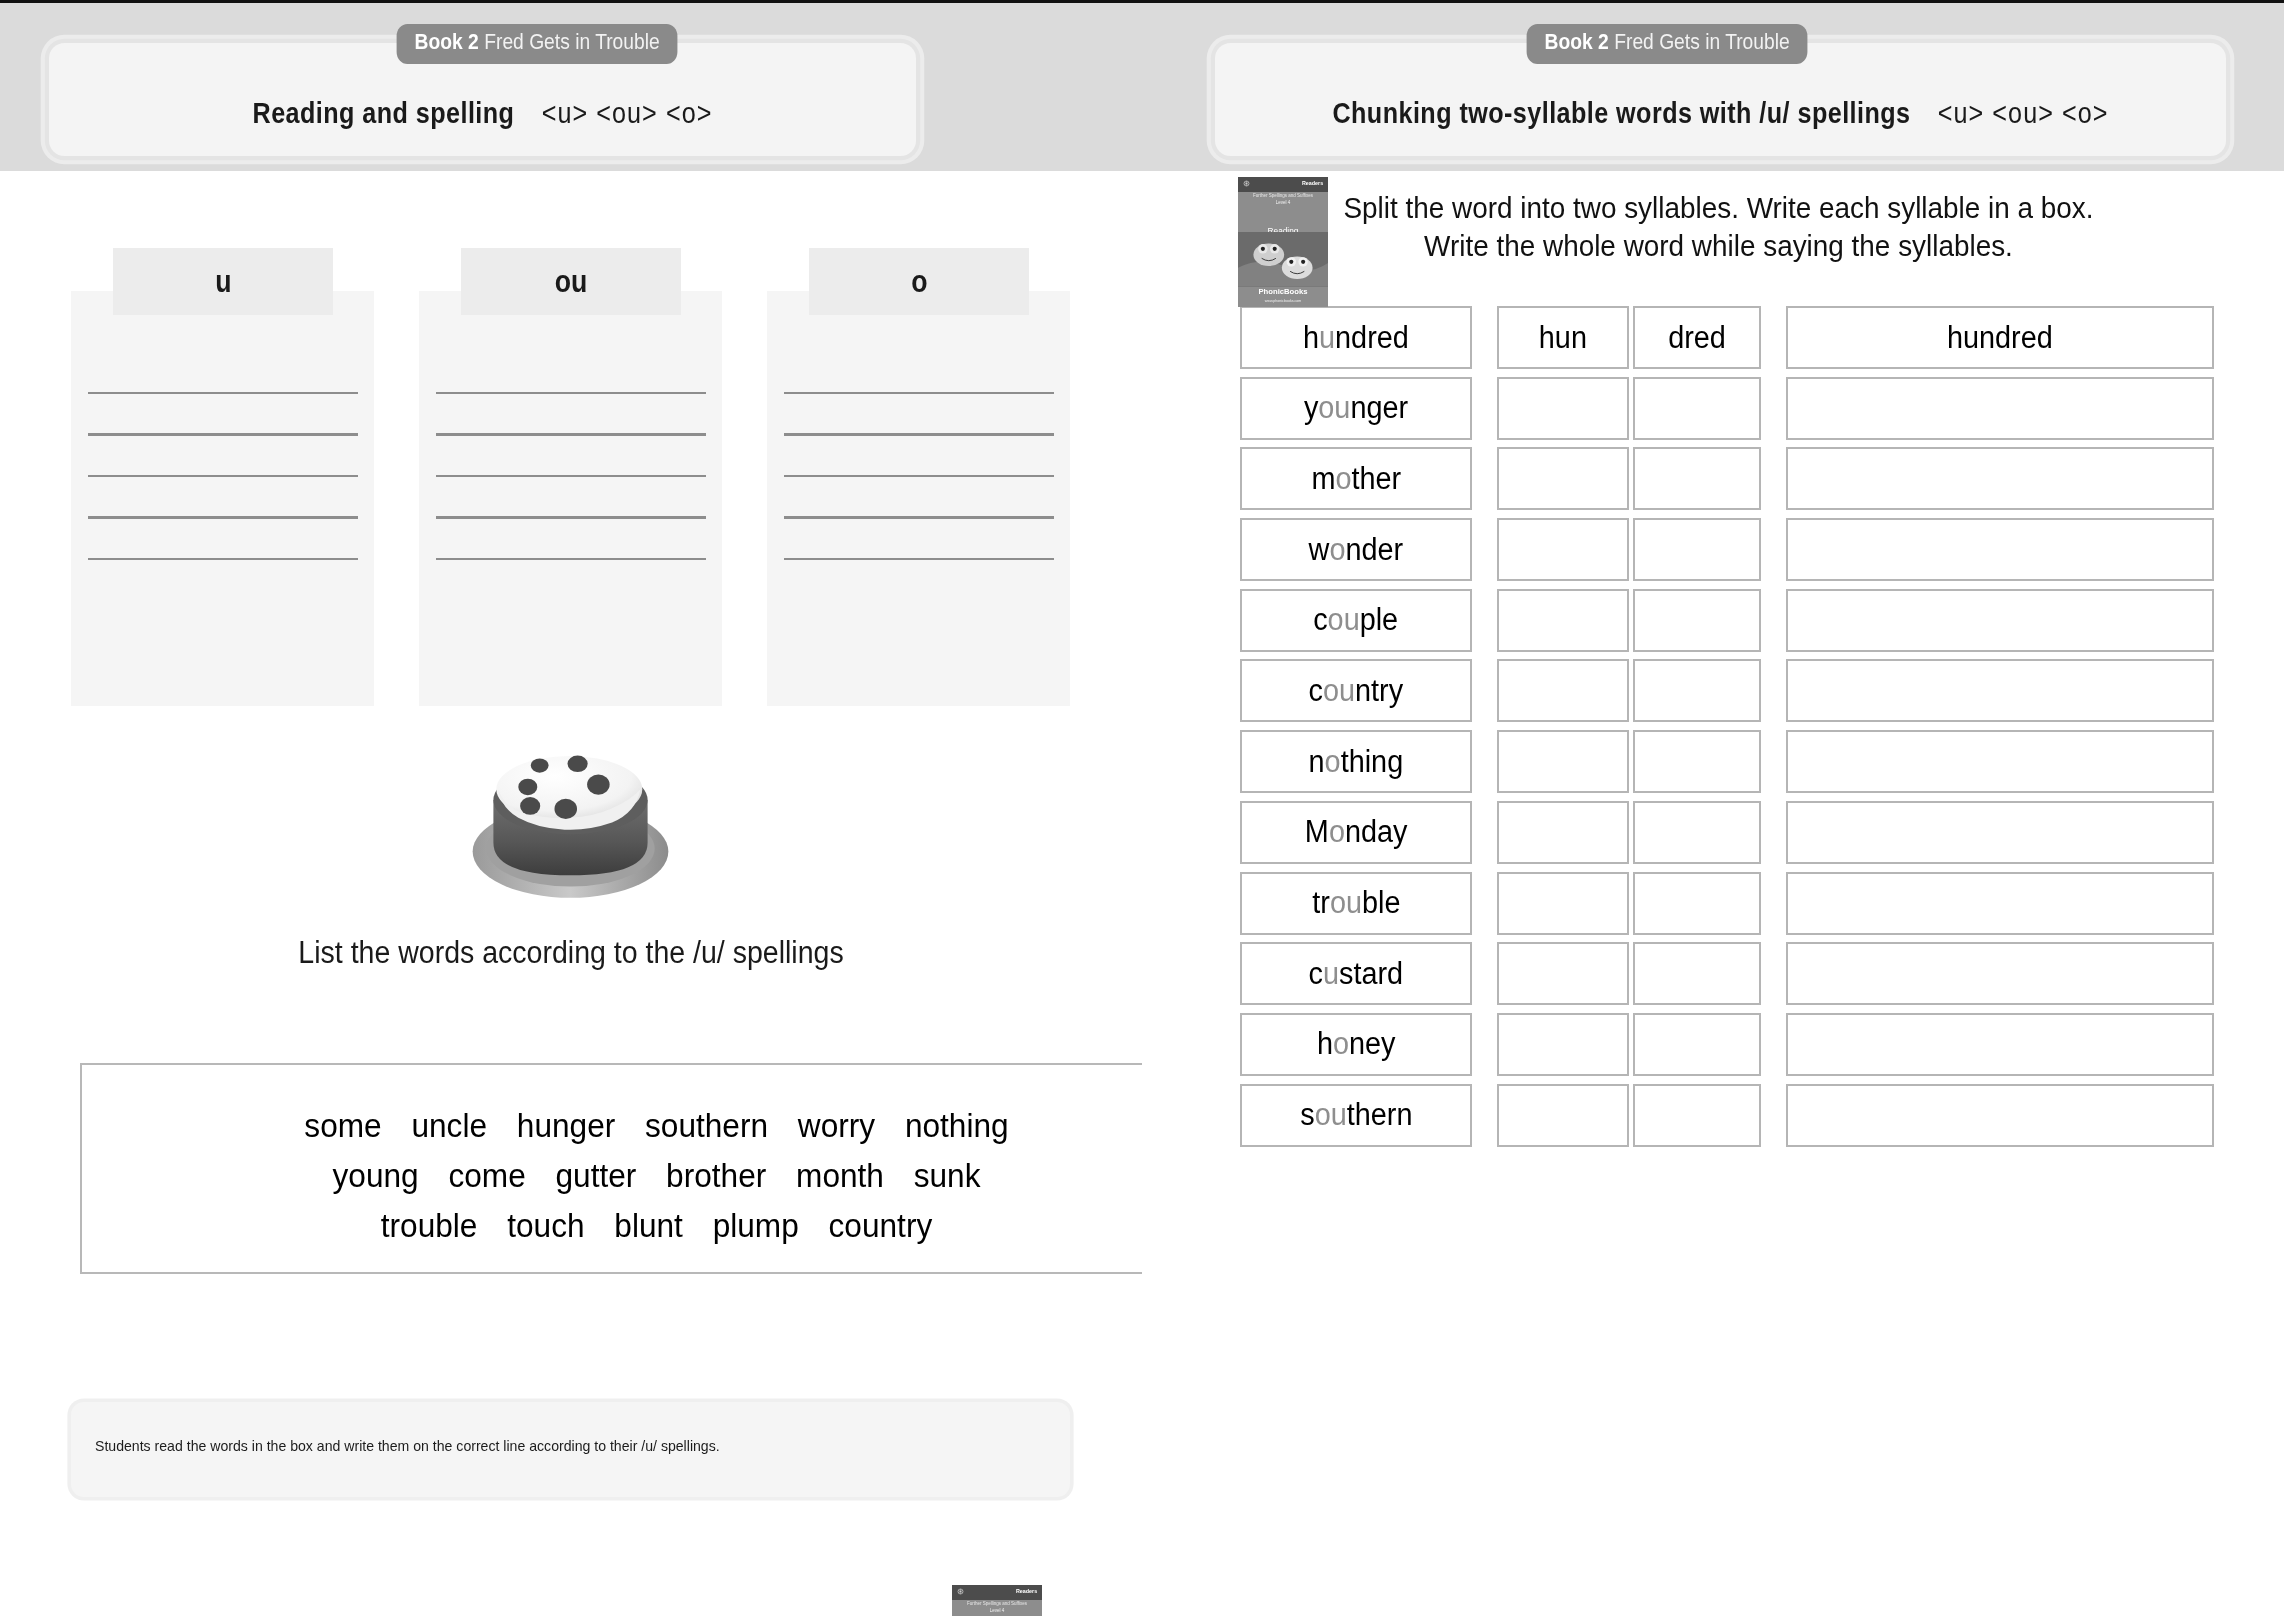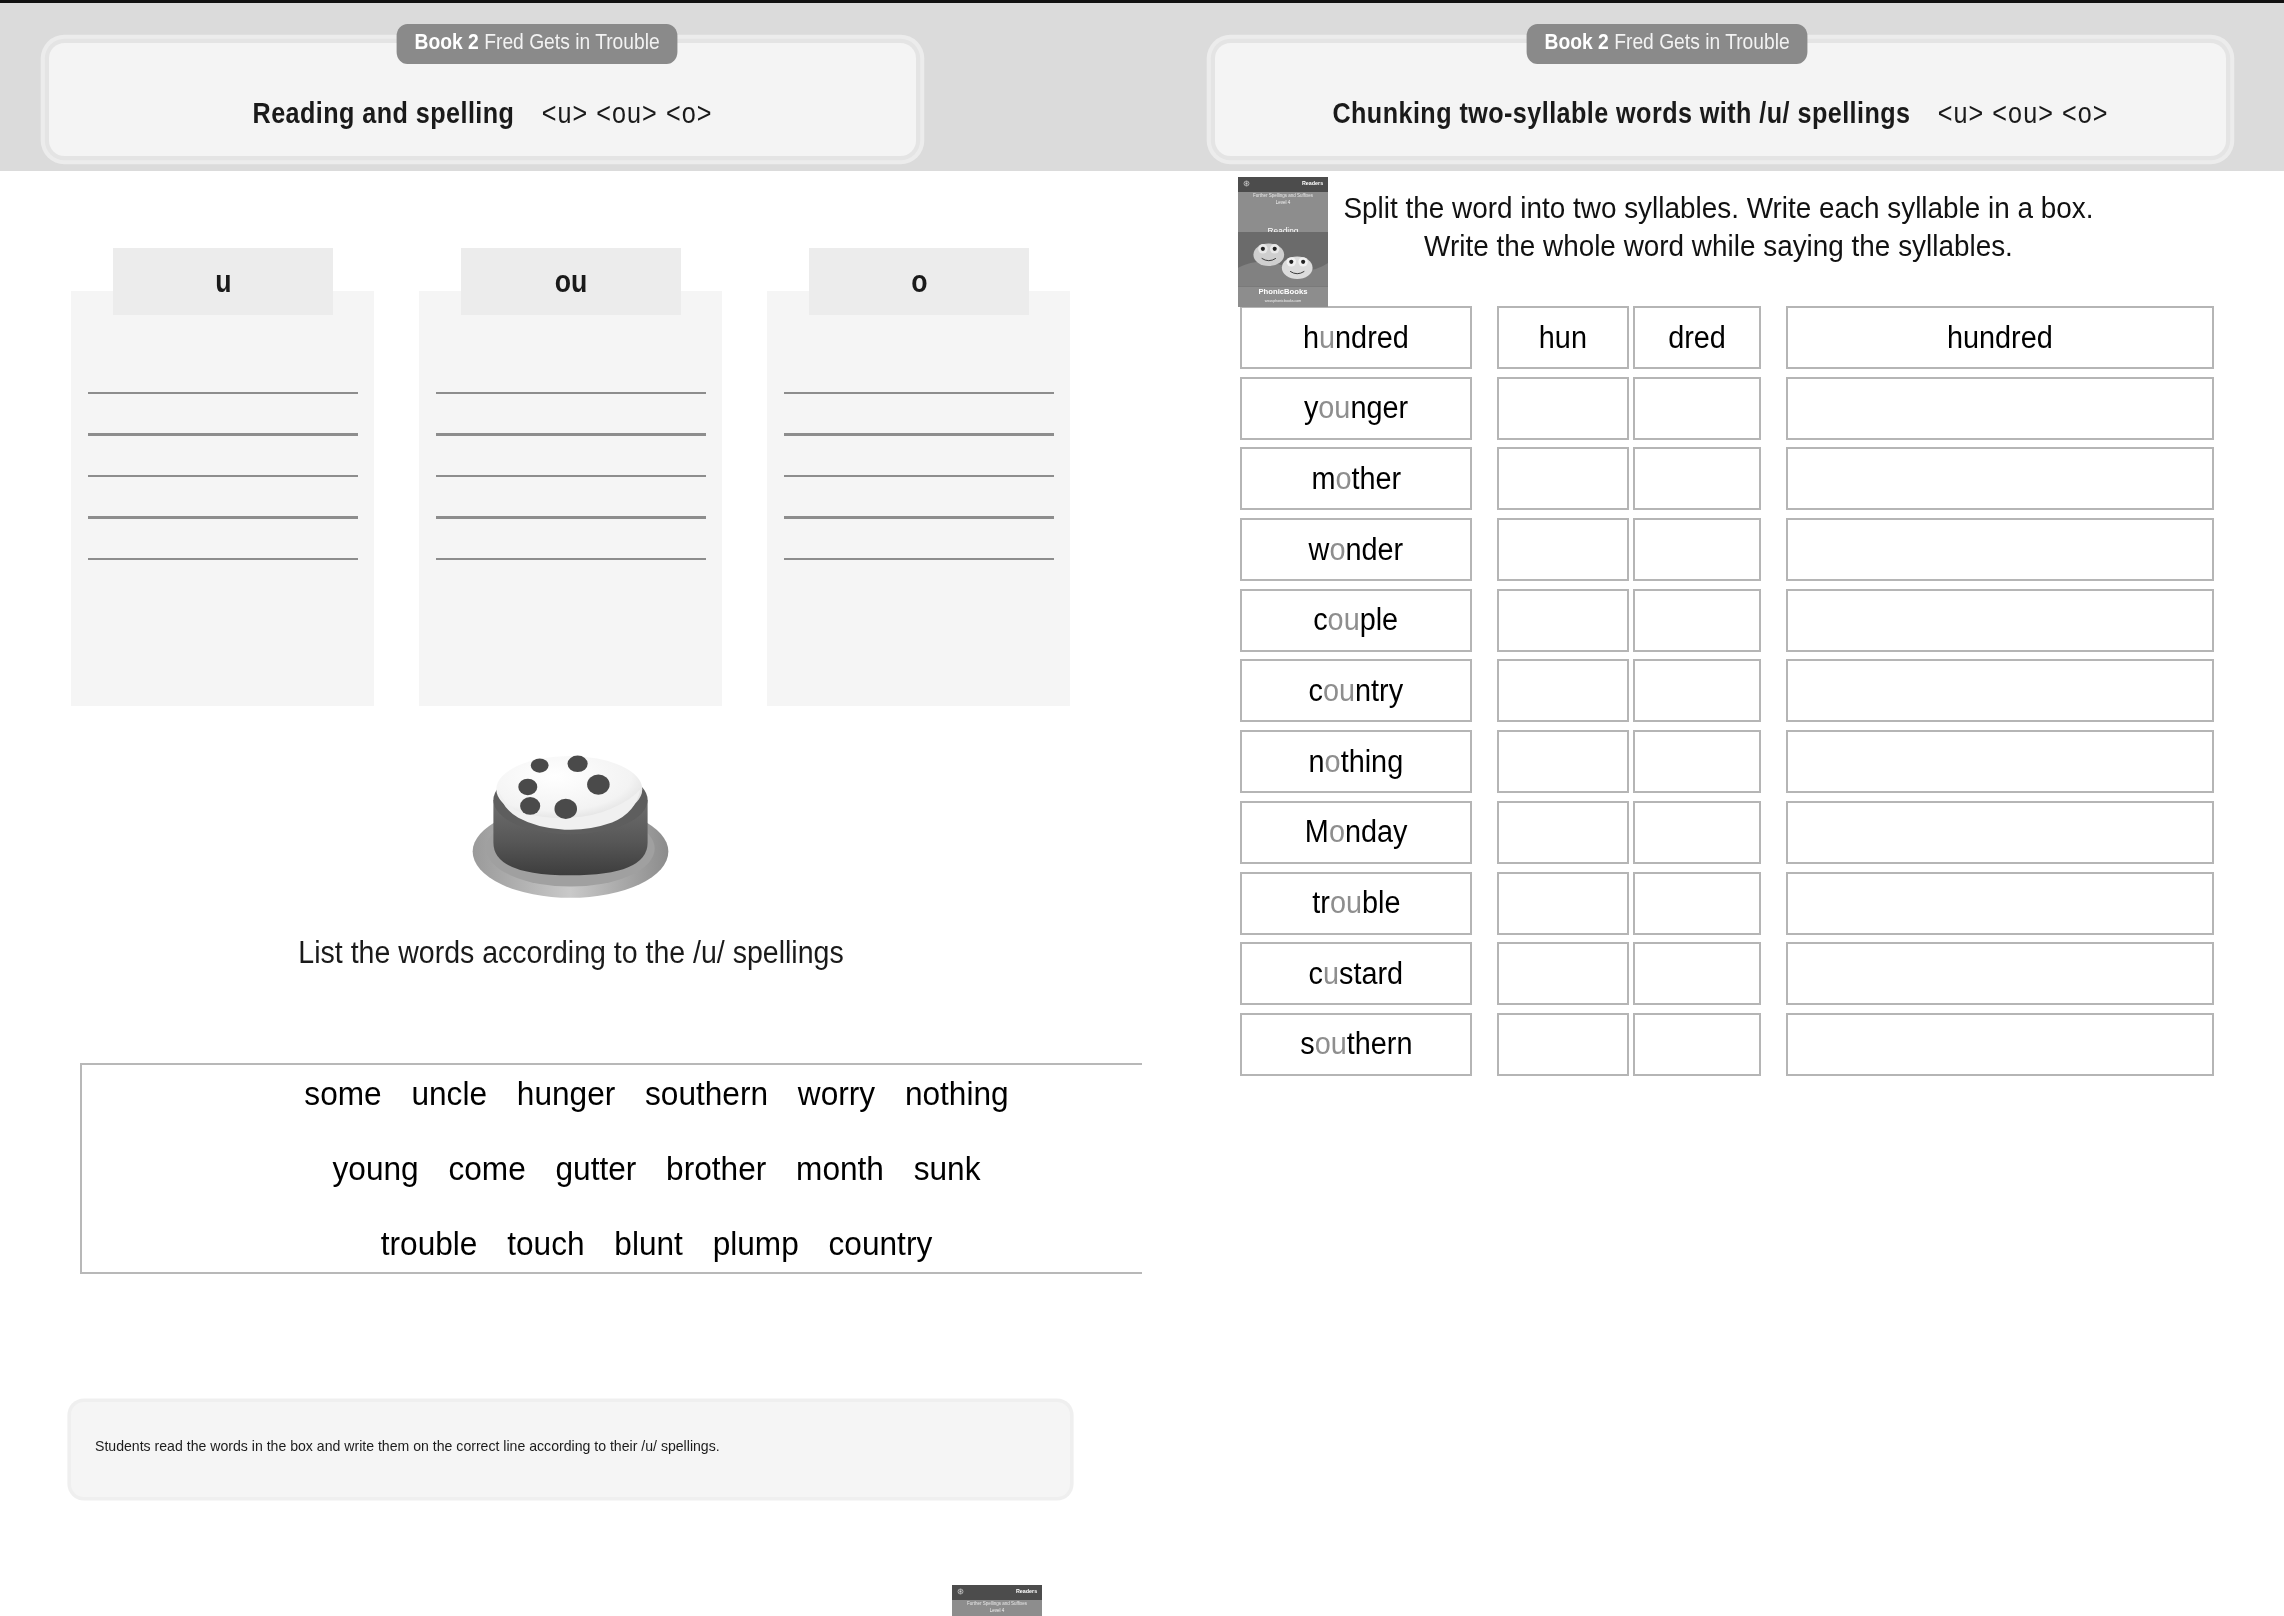--- a/index.html
+++ b/index.html
@@ -93,22 +93,22 @@
     text-align: center; font-size: 31px; color: #1a1a1a;
     transform: scaleX(0.92);
   }
 
   
   .word-bank {
     position: absolute; left: 80px; top: 892px;
     width: 1153px; height: 211px;
     background: #ffffff;
     border: 2.4px solid #b8b8b8;
-    display: flex; flex-direction: column; justify-content: space-between;
-    padding: 4px 24px;
+    display: flex; flex-direction: column; justify-content: flex-end;
+    padding: 22px 24px;
   }
   .wb-row {
     display: flex; justify-content: center; align-items: baseline;
     font-size: 34px; color: #000; margin: 5.4px 0;
     transform: scaleX(0.93);
   }
   .wb-word { margin: 0 16px; white-space: nowrap; }
 
   
   .split-instruction {
@@ -472,20 +472,34 @@
           </div>
           <div class="cell cell-s2">
             <span class="txt"></span>
           </div>
           <div class="cell cell-full">
             <span class="txt"></span>
           </div>
         </div>
         <div class="syll-row">
           <div class="cell cell-word">
+            <span class="txt">h<span class="hl">o</span>ney</span>
+          </div>
+          <div class="cell cell-s1">
+            <span class="txt"></span>
+          </div>
+          <div class="cell cell-s2">
+            <span class="txt"></span>
+          </div>
+          <div class="cell cell-full">
+            <span class="txt"></span>
+          </div>
+        </div>
+        <div class="syll-row">
+          <div class="cell cell-word">
             <span class="txt">s<span class="hl">ou</span>thern</span>
           </div>
           <div class="cell cell-s1">
             <span class="txt"></span>
           </div>
           <div class="cell cell-s2">
             <span class="txt"></span>
           </div>
           <div class="cell cell-full">
             <span class="txt"></span>

